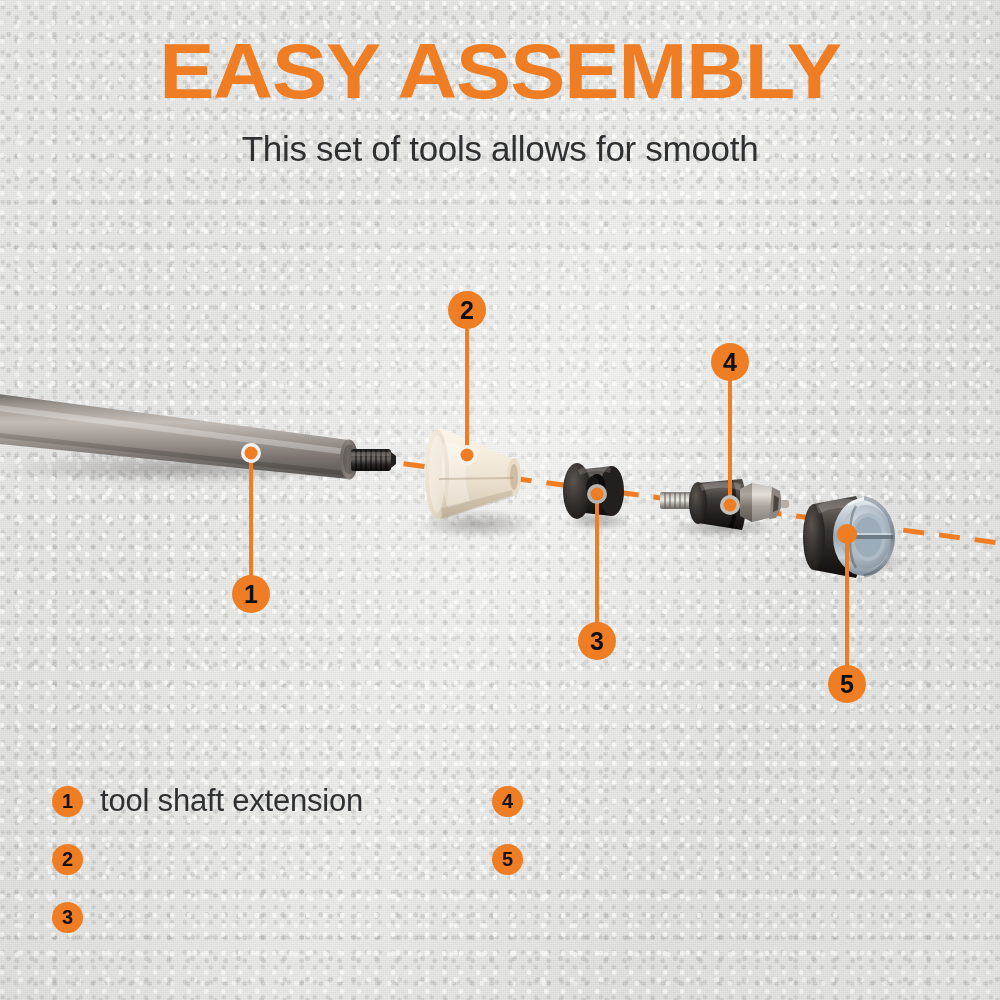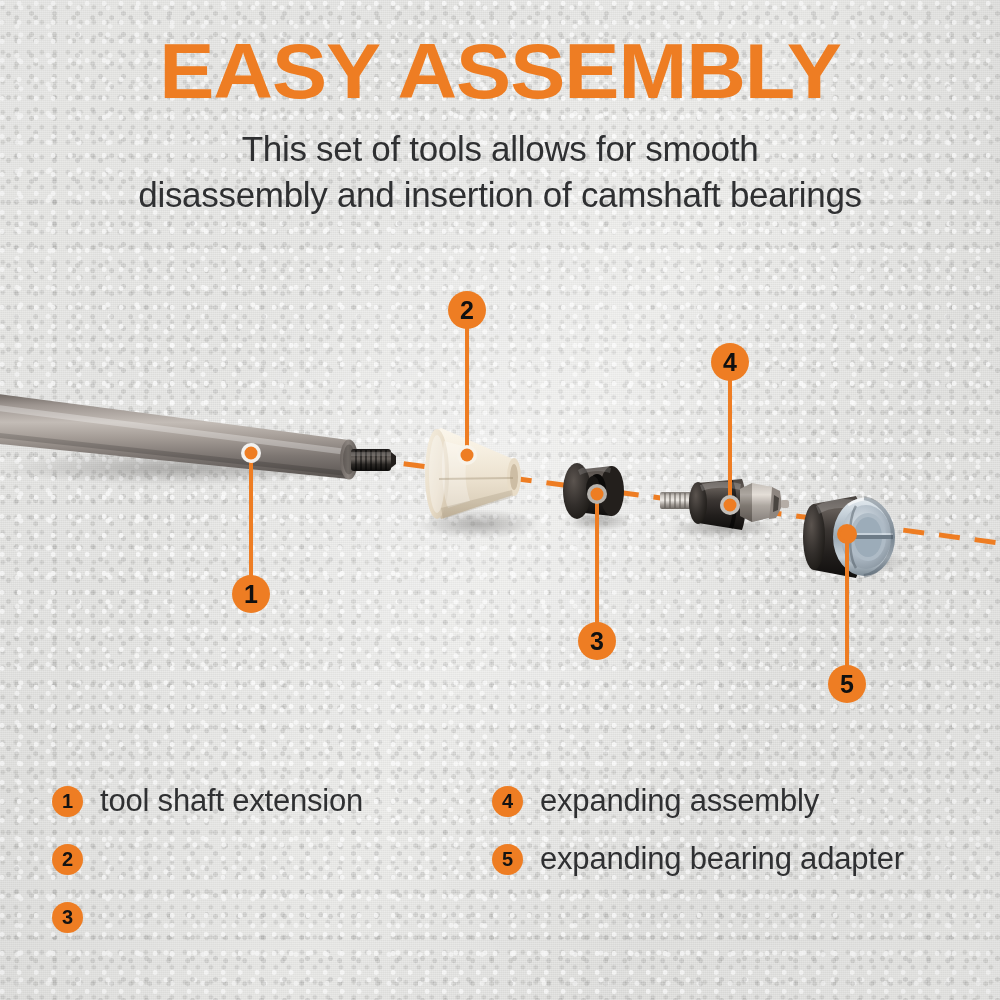--- a/index.html
+++ b/index.html
@@ -156,21 +156,20 @@
 <body>
 
 <div id="poster">
 
   <div id="grain"></div>
 
   <div id="header">
     <div id="title">EASY ASSEMBLY</div>
     <div id="subtitle">
       <span class="sub-line">This set of tools allows for smooth</span>
-      <span class="sub-line">disassembly and insertion of camshaft bearings</span>
     </div>
   </div>
 
   <svg id="diagram" viewBox="0 0 1000 1000">
     <defs>
 
       <linearGradient id="gShaft" x1="0" y1="0" x2="0" y2="1">
         <stop offset="0%" stop-color="#6e6762"></stop>
         <stop offset="14%" stop-color="#9d9590"></stop>
         <stop offset="34%" stop-color="#c3bcb6"></stop>
@@ -417,23 +416,21 @@
         <div class="legend-badge">2</div>
       </div>
       <div class="legend-row">
         <div class="legend-badge">3</div>
       </div>
     </div>
 
     <div class="legend-col" id="legend-col-right">
       <div class="legend-row">
         <div class="legend-badge">4</div>
-        <div class="legend-label">expanding assembly</div>
       </div>
       <div class="legend-row">
         <div class="legend-badge">5</div>
-        <div class="legend-label">expanding bearing adapter</div>
       </div>
     </div>
 
   </div>
 
 </div>
 
 </body></html>

